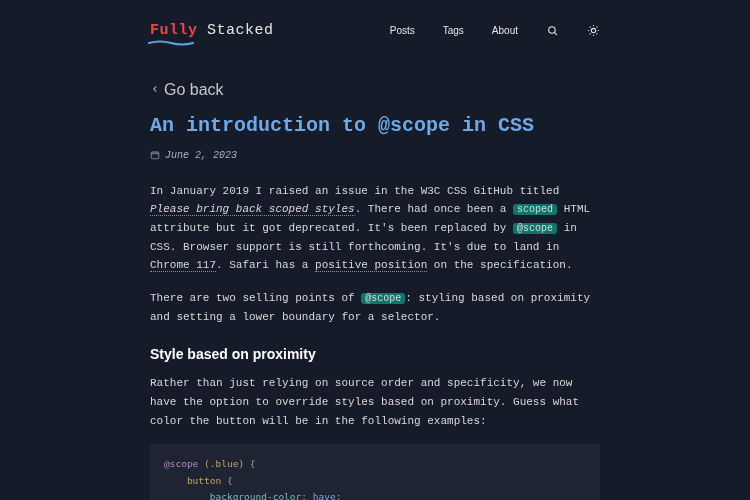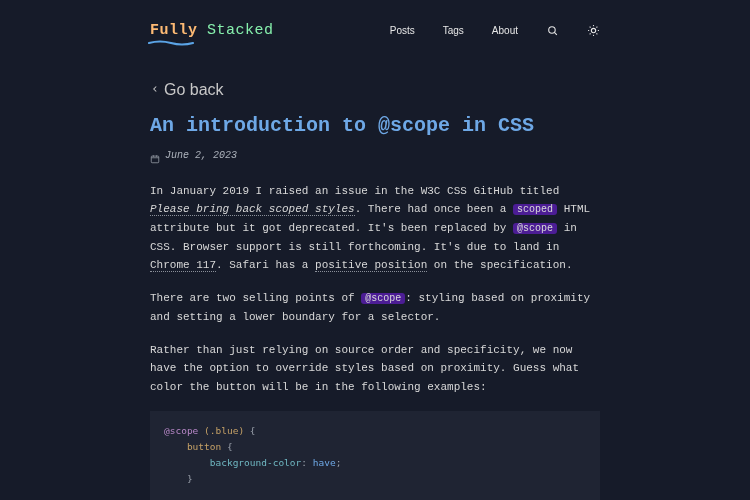--- a/index.html
+++ b/index.html
@@ -23,22 +23,22 @@
     align-items: center;
     justify-content: space-between;
     margin-bottom: 32px;
   }
   .brand {
     font-size: 15px;
     font-weight: bold;
     letter-spacing: 0.5px;
     position: relative;
   }
-  .brand .fully { color: #fdba74; font-weight: 800;}
-  .brand .stacked { color: #86efac; font-weight: 400; }
+  .brand .fully { color: #ef4444; font-weight: 800;}
+  .brand .stacked { color: #e5e5e5; font-weight: 400; }
   .brand .underline {
     position: absolute;
     left: -2px;
     bottom: -2px;
     width: 46px;
     height: 6px;
   }
   .brand .underline svg { display: block; }
   nav {
     display: flex;
@@ -68,39 +68,39 @@
   }
   .back-link svg { width: 10px; height: 10px; }
   h1.title {
     color: #6ea8e6;
     font-size: 20px;
     font-weight: 700;
     margin-bottom: 4px;
   }
   .date-row {
     display: flex;
-    align-items: flex-end;
+    align-items: center;
     gap: 5px;
     font-style: italic;
     color: #aeb4bd;
     font-size: 10px;
     margin-bottom: 18px;
   }
   .date-row svg { width: 10px; height: 10px; opacity: .8; }
   article p {
     margin-bottom: 14px;
     color: #d8d8d8;
   }
   .dotted-underline {
     border-bottom: 1px dotted #8a8f99;
     font-style: italic;
   }
   .link-underline { border-bottom: 1px dotted #8a8f99; }
   .code-chip {
-    background: #4c1d95;
+    background: #0f766e;
     border-radius: 3px;
     padding: 0 4px;
     font-family: "Courier New", monospace;
     font-size: 10px;
   }
   h2.section {
     color: #fff;
     font-family: -apple-system, BlinkMacSystemFont, "Segoe UI", sans-serif;
     font-size: 14px;
     font-weight: 700;
@@ -182,20 +182,21 @@
 
   <article>
     <p>
       <span>In January 2019 I raised an issue in the W3C CSS GitHub titled </span><span class="dotted-underline">Please bring back scoped styles</span><span>. There had once been a </span><span class="code-chip">scoped</span><span> HTML attribute but it got deprecated. It's been replaced by </span><span class="code-chip">@scope</span><span> in CSS. Browser support is still forthcoming. It's due to land in </span><span class="link-underline">Chrome 117</span><span>. Safari has a </span><span class="link-underline">positive position</span><span> on the specification.</span>
     </p>
 
     <p>
       <span>There are two selling points of </span><span class="code-chip">@scope</span><span>: styling based on proximity and setting a lower boundary for a selector.</span>
     </p>
 
+    <h2 class="section">Style based on proximity</h2>
 
     <p>Rather than just relying on source order and specificity, we now have the option to override styles based on proximity. Guess what color the button will be in the following examples:</p>
 
     <pre class="code-block"><span class="tok-rule">@scope</span> <span class="tok-selector">(.blue)</span> <span class="tok-punc">{</span>
     <span class="tok-selector">button</span> <span class="tok-punc">{</span>
         <span class="tok-prop">background-color</span><span class="tok-punc">:</span> <span class="tok-val-blue">have</span><span class="tok-punc">;</span>
     <span class="tok-punc">}</span>
 
 
   

